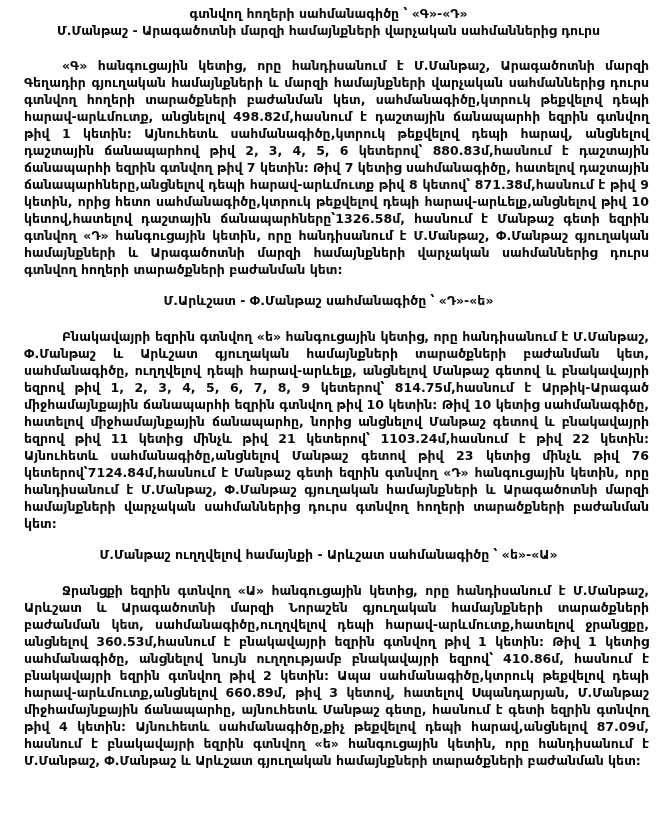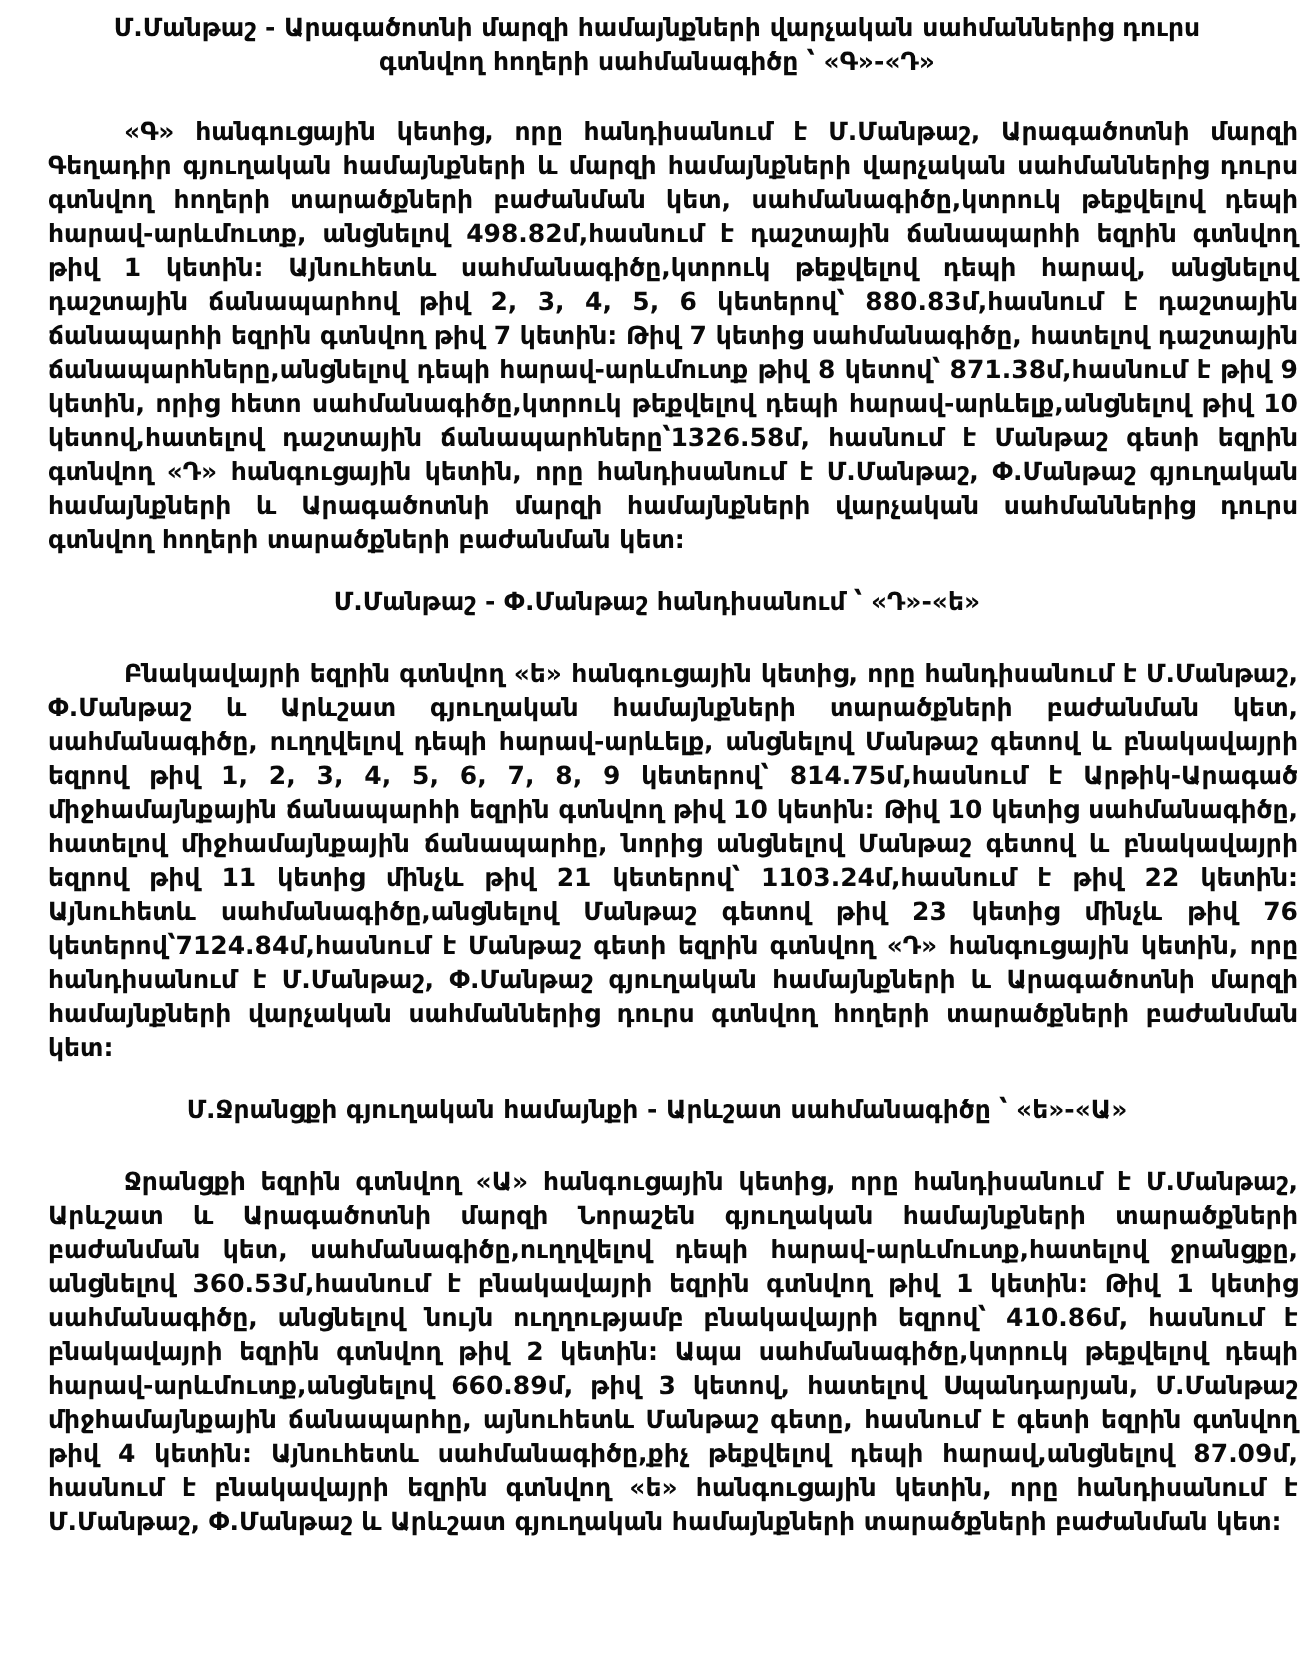--- a/index.html
+++ b/index.html
@@ -36,27 +36,27 @@
     text-indent: 38px;
     letter-spacing: 0px;
   }
 </style>
 </head>
 <body>
 
 <div class="page">
 
   <div class="doc-title">
+    <div>գտնվող հողերի սահմանագիծը ՝ «Գ»-«Դ»</div>
     <div>Մ.Մանթաշ - Արագածոտնի մարզի համայնքների վարչական սահմաններից դուրս</div>
-    <div>գտնվող հողերի սահմանագիծը ՝ «Գ»-«Դ»</div>
   </div>
 
   <p class="para">«Գ» հանգուցային կետից, որը հանդիսանում է Մ.Մանթաշ, Արագածոտնի մարզի Գեղադիր գյուղական համայնքների և մարզի համայնքների վարչական սահմաններից դուրս գտնվող հողերի տարածքների բաժանման կետ, սահմանագիծը,կտրուկ թեքվելով դեպի հարավ-արևմուտք, անցնելով 498.82մ,հասնում է դաշտային ճանապարհի եզրին գտնվող թիվ 1 կետին: Այնուհետև սահմանագիծը,կտրուկ թեքվելով դեպի հարավ, անցնելով դաշտային ճանապարհով թիվ 2, 3, 4, 5, 6 կետերով՝ 880.83մ,հասնում է դաշտային ճանապարհի եզրին գտնվող թիվ 7 կետին: Թիվ 7 կետից սահմանագիծը, հատելով դաշտային ճանապարհները,անցնելով դեպի հարավ-արևմուտք թիվ 8 կետով՝ 871.38մ,հասնում է թիվ 9 կետին, որից հետո սահմանագիծը,կտրուկ թեքվելով դեպի հարավ-արևելք,անցնելով թիվ 10 կետով,հատելով դաշտային ճանապարհները՝1326.58մ, հասնում է Մանթաշ գետի եզրին գտնվող «Դ» հանգուցային կետին, որը հանդիսանում է Մ.Մանթաշ, Փ.Մանթաշ գյուղական համայնքների և Արագածոտնի մարզի համայնքների վարչական սահմաններից դուրս գտնվող հողերի տարածքների բաժանման կետ:</p>
 
-  <div class="section-heading">Մ.Մանթաշ - Փ.Մանթաշ հանդիսանում ՝ «Դ»-«ե»</div>
+  <div class="section-heading">Մ.Արևշատ - Փ.Մանթաշ սահմանագիծը ՝ «Դ»-«ե»</div>
 
   <p class="para">Բնակավայրի եզրին գտնվող «ե» հանգուցային կետից, որը հանդիսանում է Մ.Մանթաշ, Փ.Մանթաշ և Արևշատ գյուղական համայնքների տարածքների բաժանման կետ, սահմանագիծը, ուղղվելով դեպի հարավ-արևելք, անցնելով Մանթաշ գետով և բնակավայրի եզրով թիվ 1, 2, 3, 4, 5, 6, 7, 8, 9 կետերով՝ 814.75մ,հասնում է Արթիկ-Արագած միջհամայնքային ճանապարհի եզրին գտնվող թիվ 10 կետին: Թիվ 10 կետից սահմանագիծը, հատելով միջհամայնքային ճանապարհը, նորից անցնելով Մանթաշ գետով և բնակավայրի եզրով թիվ 11 կետից մինչև թիվ 21 կետերով՝ 1103.24մ,հասնում է թիվ 22 կետին: Այնուհետև սահմանագիծը,անցնելով Մանթաշ գետով թիվ 23 կետից մինչև թիվ 76 կետերով՝7124.84մ,հասնում է Մանթաշ գետի եզրին գտնվող «Դ» հանգուցային կետին, որը հանդիսանում է Մ.Մանթաշ, Փ.Մանթաշ գյուղական համայնքների և Արագածոտնի մարզի համայնքների վարչական սահմաններից դուրս գտնվող հողերի տարածքների բաժանման կետ:</p>
 
-  <div class="section-heading">Մ.Ջրանցքի գյուղական համայնքի - Արևշատ սահմանագիծը ՝ «ե»-«Ա»</div>
+  <div class="section-heading">Մ.Մանթաշ ուղղվելով համայնքի - Արևշատ սահմանագիծը ՝ «ե»-«Ա»</div>
 
   <p class="para">Ջրանցքի եզրին գտնվող «Ա» հանգուցային կետից, որը հանդիսանում է Մ.Մանթաշ, Արևշատ և Արագածոտնի մարզի Նորաշեն գյուղական համայնքների տարածքների բաժանման կետ, սահմանագիծը,ուղղվելով դեպի հարավ-արևմուտք,հատելով ջրանցքը, անցնելով 360.53մ,հասնում է բնակավայրի եզրին գտնվող թիվ 1 կետին: Թիվ 1 կետից սահմանագիծը, անցնելով նույն ուղղությամբ բնակավայրի եզրով՝ 410.86մ, հասնում է բնակավայրի եզրին գտնվող թիվ 2 կետին: Ապա սահմանագիծը,կտրուկ թեքվելով դեպի հարավ-արևմուտք,անցնելով 660.89մ, թիվ 3 կետով, հատելով Սպանդարյան, Մ.Մանթաշ միջհամայնքային ճանապարհը, այնուհետև Մանթաշ գետը, հասնում է գետի եզրին գտնվող թիվ 4 կետին: Այնուհետև սահմանագիծը,քիչ թեքվելով դեպի հարավ,անցնելով 87.09մ, հասնում է բնակավայրի եզրին գտնվող «ե» հանգուցային կետին, որը հանդիսանում է Մ.Մանթաշ, Փ.Մանթաշ և Արևշատ գյուղական համայնքների տարածքների բաժանման կետ:</p>
 
 </div>
 
 </body></html>

